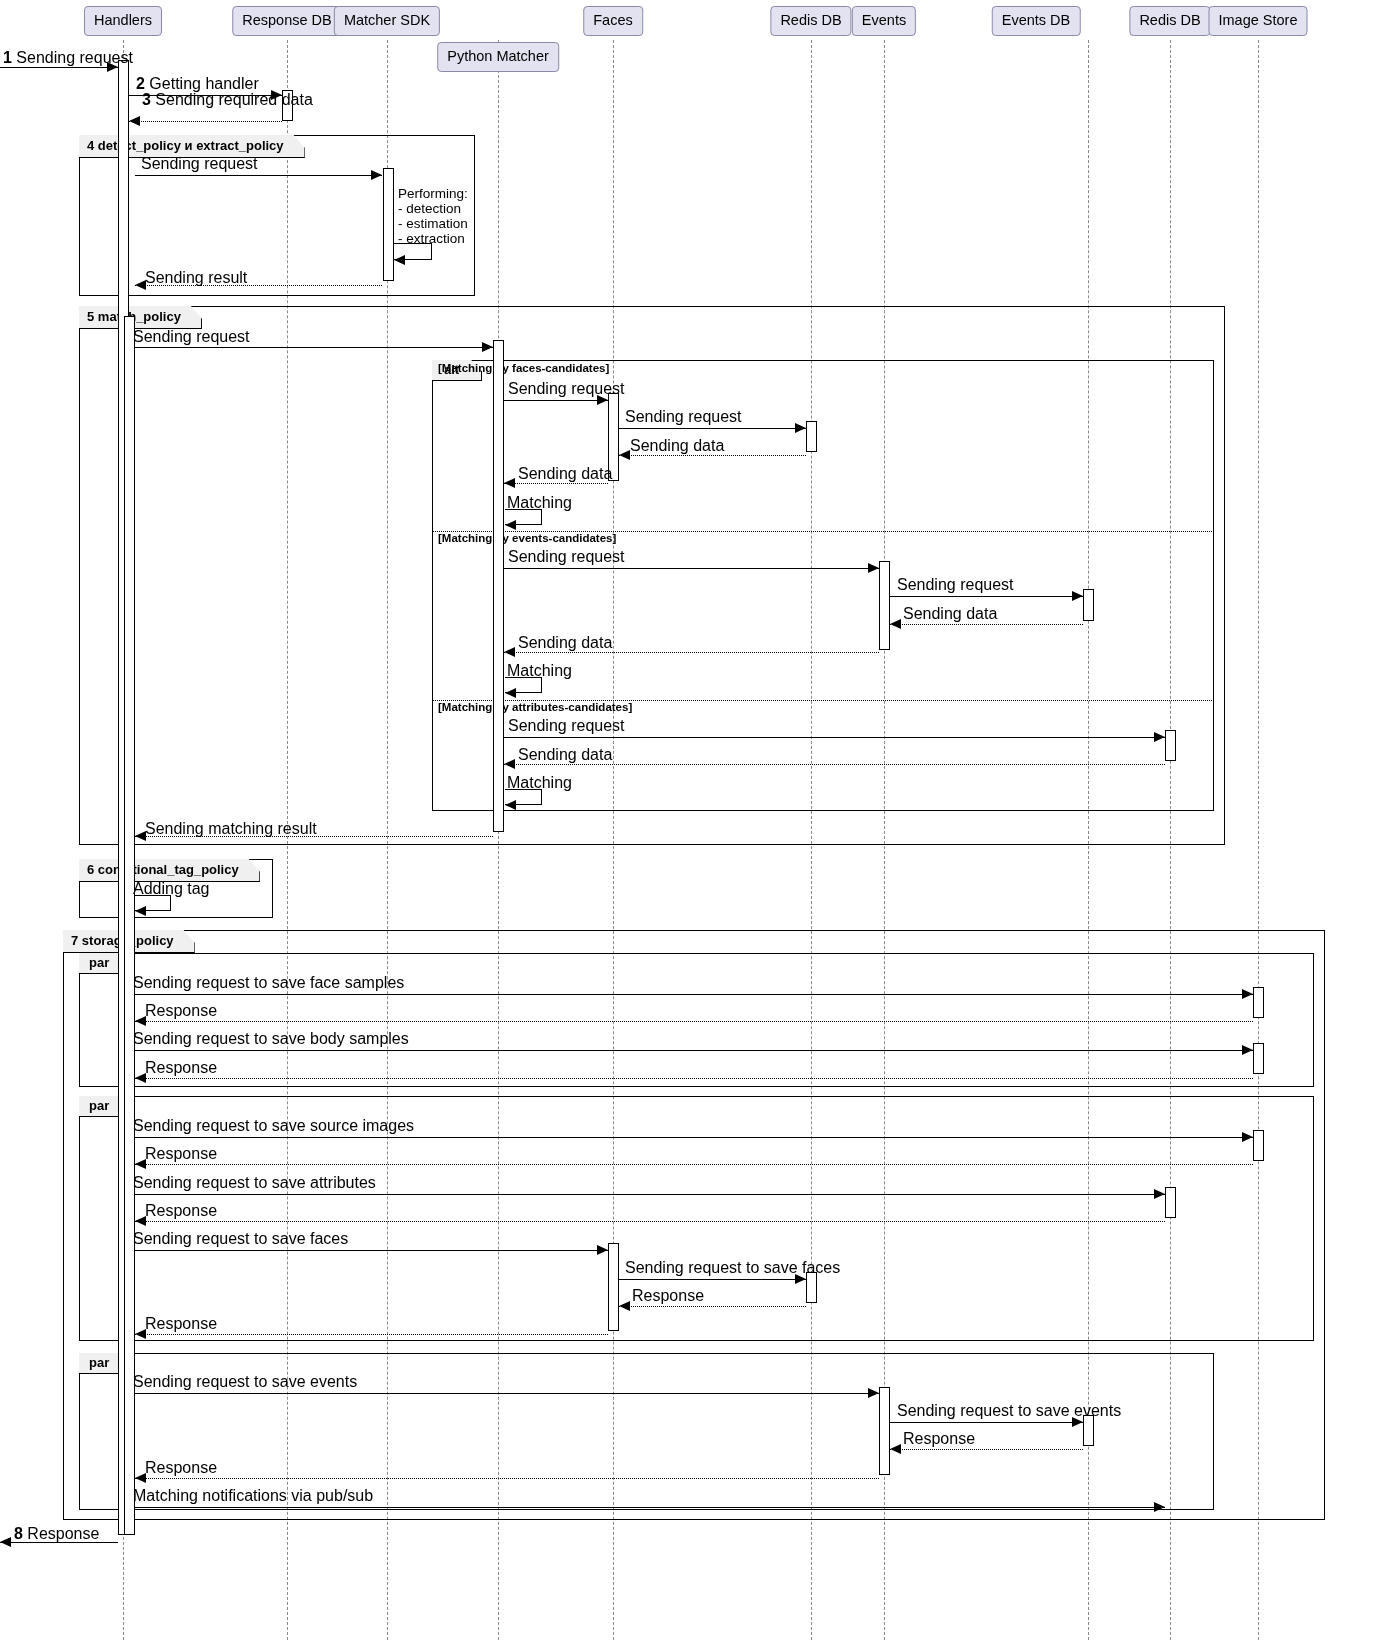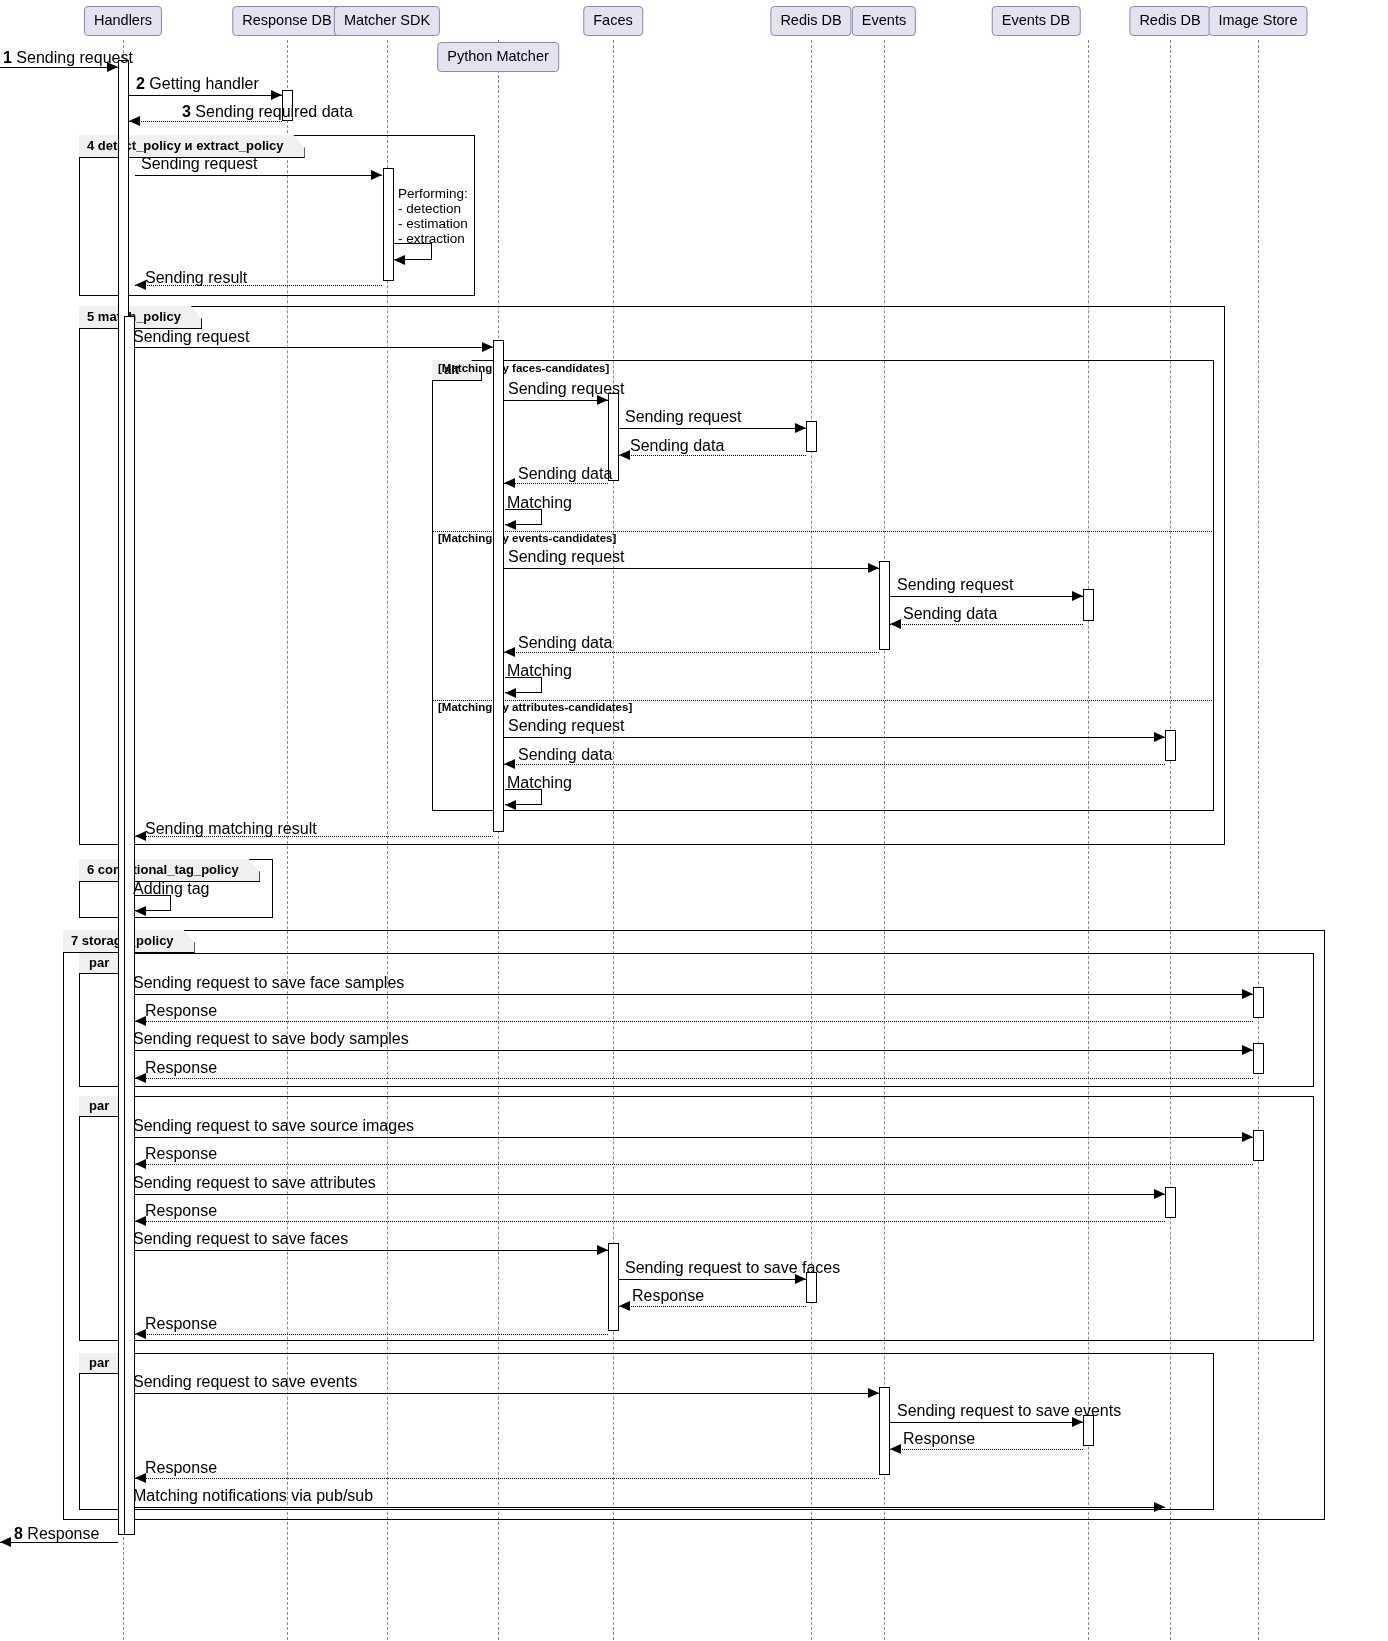--- a/index.html
+++ b/index.html
@@ -143,21 +143,21 @@
   <div class="msg solid" style="left:0px;top:67px;width:118px;"></div>
   <div class="head r-solid" style="left:107px;top:62px;"></div>
   <div class="lbl" style="left:3px;top:50px;"><span class="num">1</span> <span>Sending request</span></div>
 
   <div class="msg solid" style="left:129px;top:95px;width:153px;"></div>
   <div class="head r-solid" style="left:271px;top:90px;"></div>
   <div class="lbl" style="left:136px;top:76px;"><span class="num">2</span> <span>Getting handler</span></div>
 
   <div class="msg dashed" style="left:129px;top:121px;width:153px;"></div>
   <div class="head l-solid" style="left:129px;top:116px;"></div>
-  <div class="lbl" style="left:142px;top:104px;margin-left:40px;"><span class="num">3</span> <span>Sending required data</span></div>
+  <div class="lbl" style="left:142px;top:92px;"><span class="num">3</span> <span>Sending required data</span></div>
 
   <div class="msg solid" style="left:135px;top:175px;width:247px;"></div>
   <div class="head r-solid" style="left:371px;top:170px;"></div>
   <div class="lbl" style="left:141px;top:156px;">Sending request</div>
 
   <div class="multiline" style="left:398px;top:186px;">Performing:
 - detection
 - estimation
 - extraction</div>
 

